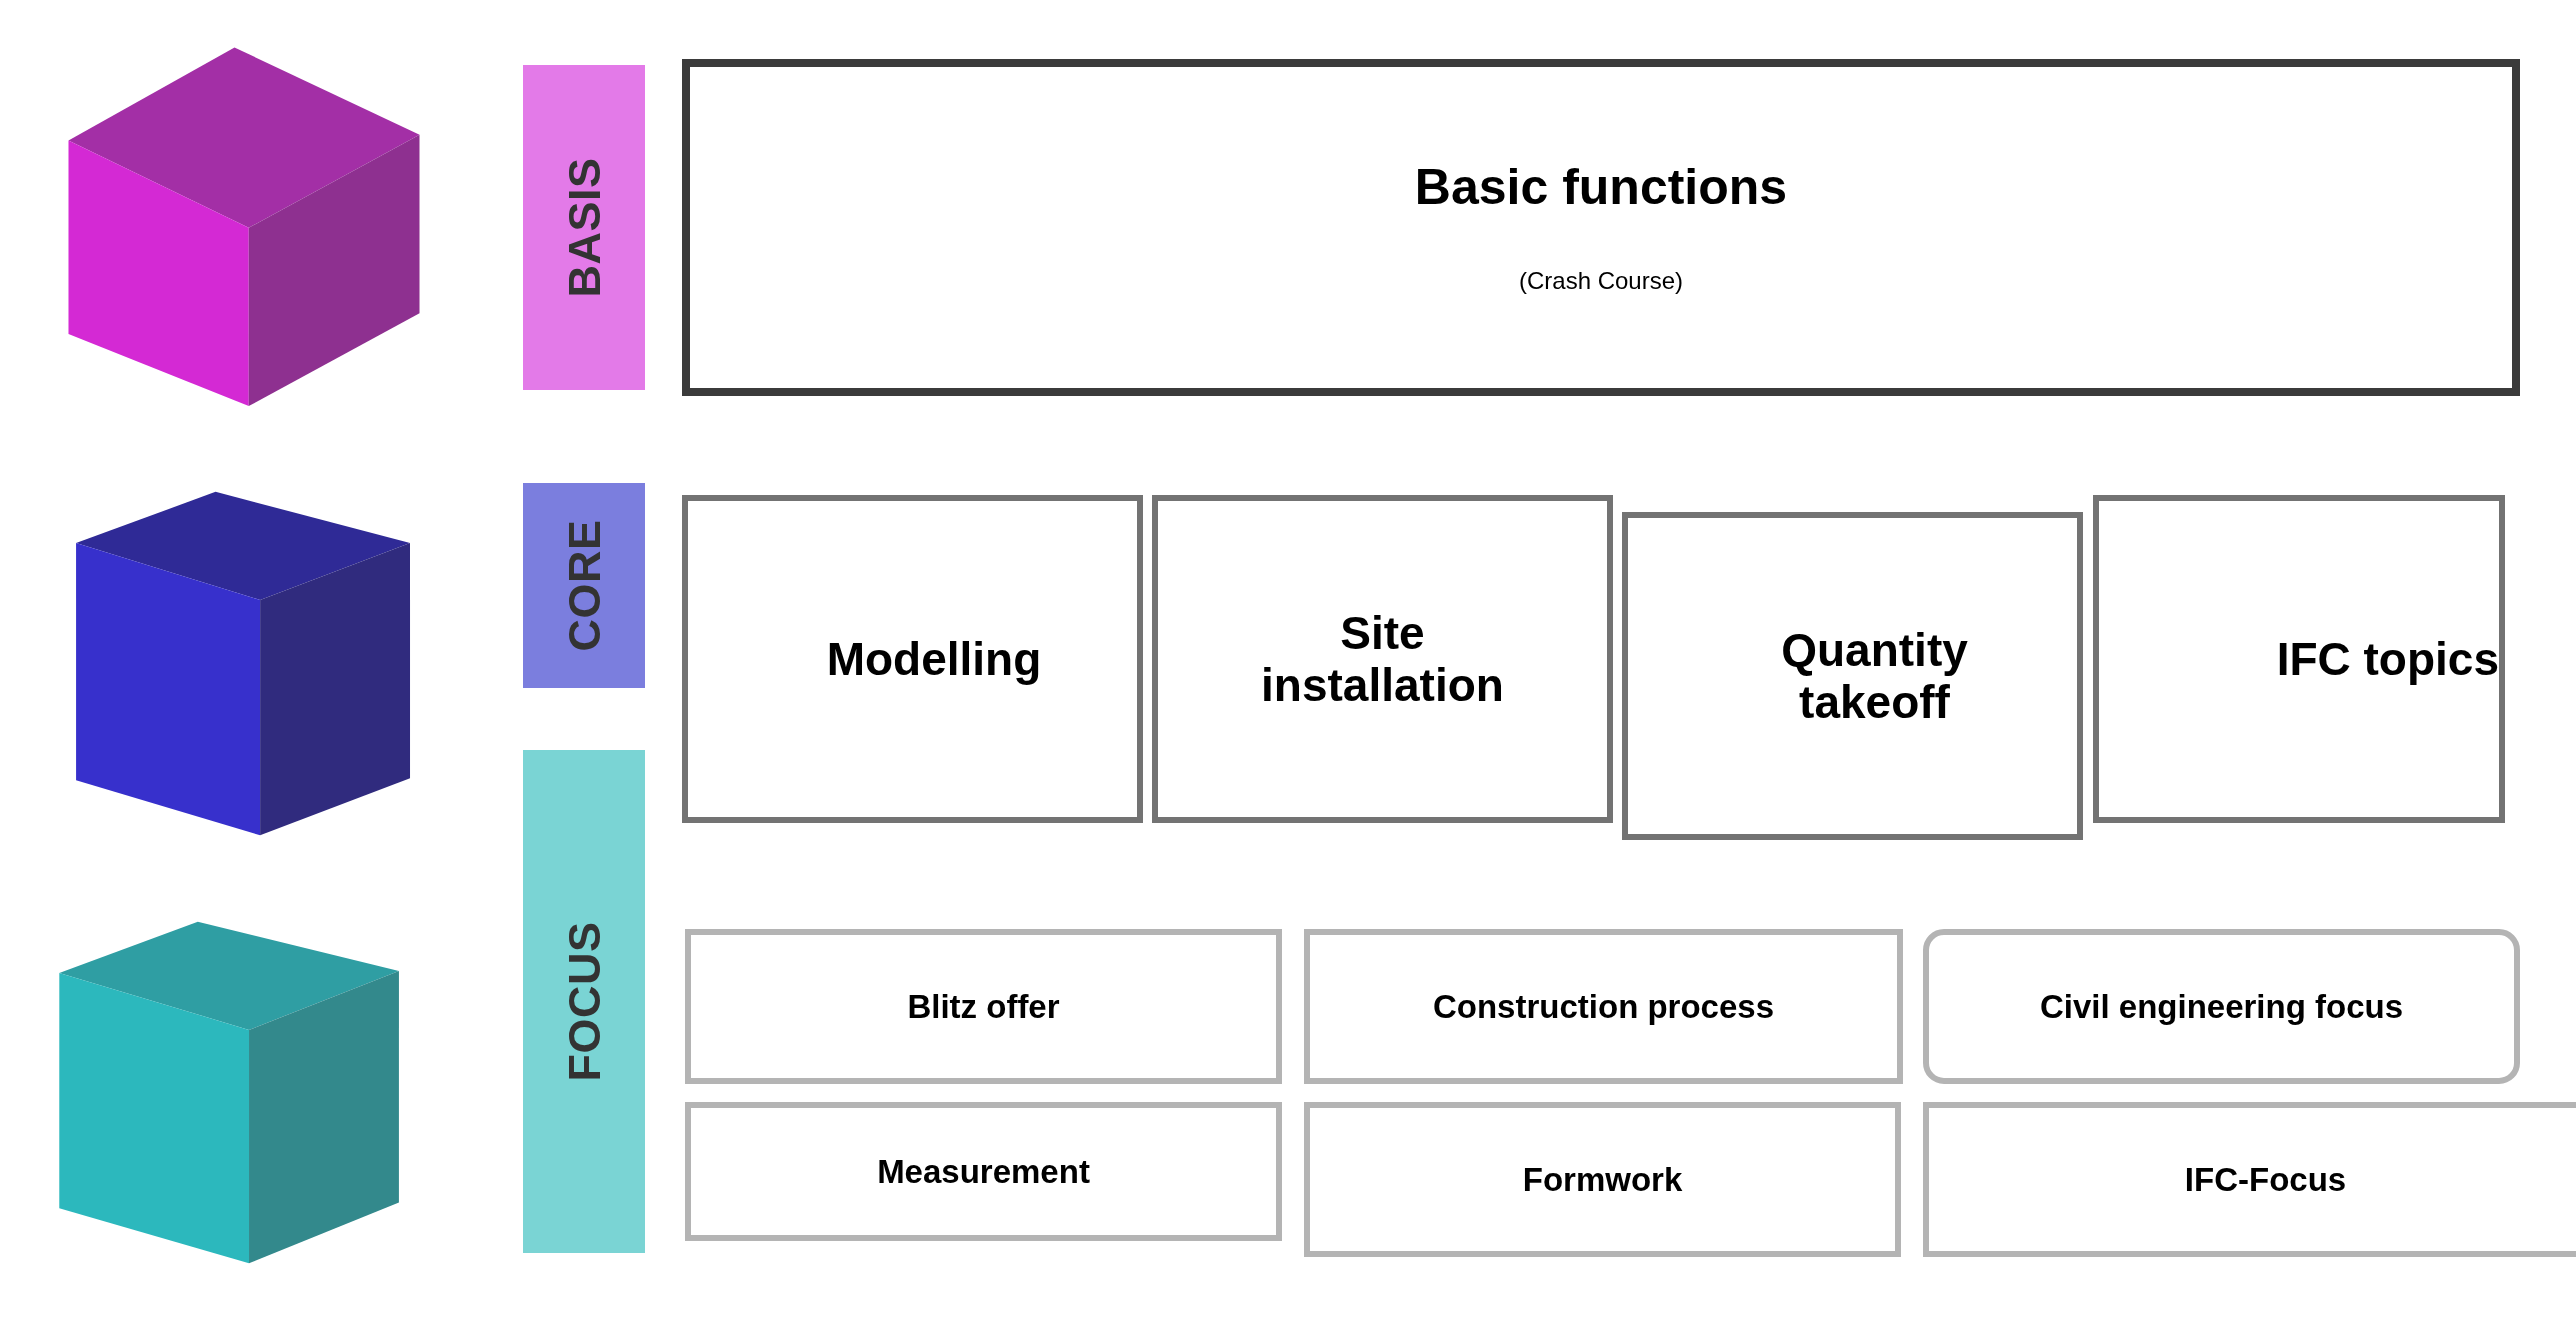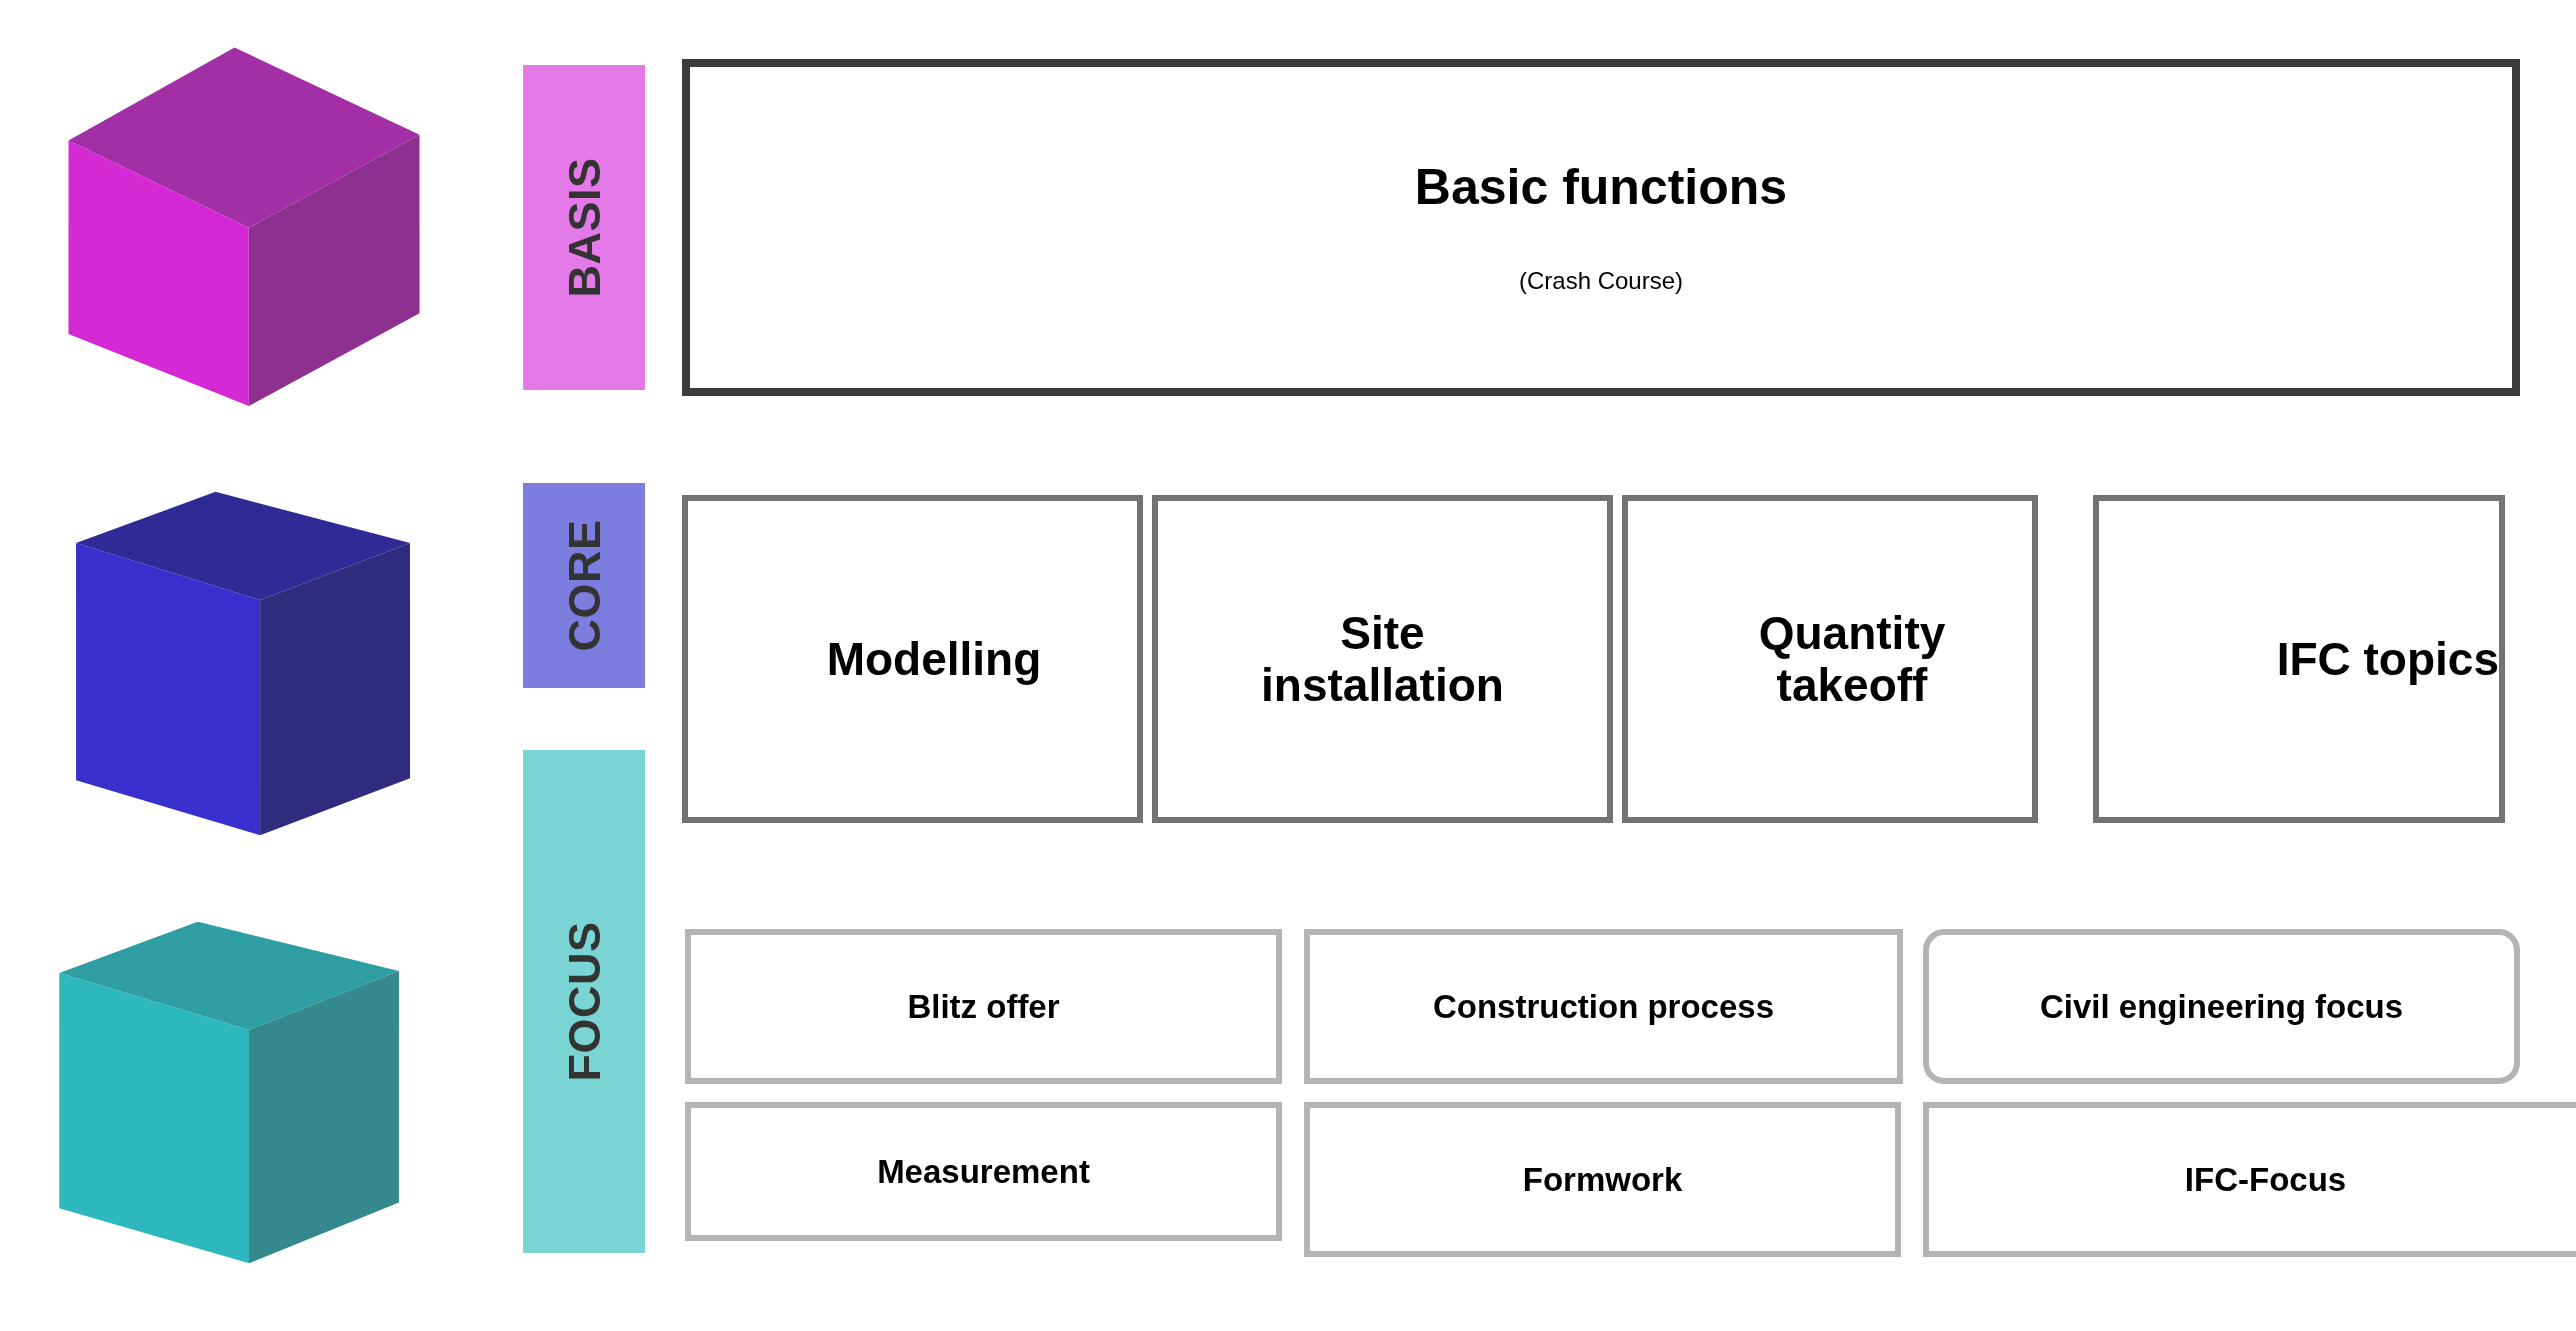--- a/index.html
+++ b/index.html
@@ -114,21 +114,21 @@
   <div class="label-bar" style="left:523px; top:483px; width:122px; height:205px; background:#7b7ede;">
     <span class="label-text" style="font-size:45px;">CORE</span>
   </div>
 
   <div class="box box--core" style="left:682px; top:495px; width:461px; height:328px;padding-left:43px;">
     <span class="box-text">Modelling</span>
   </div>
   <div class="box box--core" style="left:1152px; top:495px; width:461px; height:328px;">
     <span class="box-text">Site<br>installation</span>
   </div>
-  <div class="box box--core" style="left:1622px; top:495px; width:416px; height:328px;padding-left:44px;">
+  <div class="box box--core" style="left:1622px; top:512px; width:461px; height:328px;padding-left:44px;">
     <span class="box-text">Quantity<br>takeoff</span>
   </div>
   <div class="box box--core" style="left:2093px; top:495px; width:412px; height:328px;justify-content:flex-end;">
     <span class="box-text">IFC topics</span>
   </div>
 
   <div class="cube" style="left:46px; top:912px; width:370px; height:361px;">
     <svg width="370" height="361" viewBox="0 0 390 380" aria-hidden="true">
       <polygon points="14,64 160,10 372,62 214,124" fill="#2f9ea3"></polygon>
       <polygon points="14,64 214,124 214,370 14,312" fill="#2cb8bd"></polygon>

